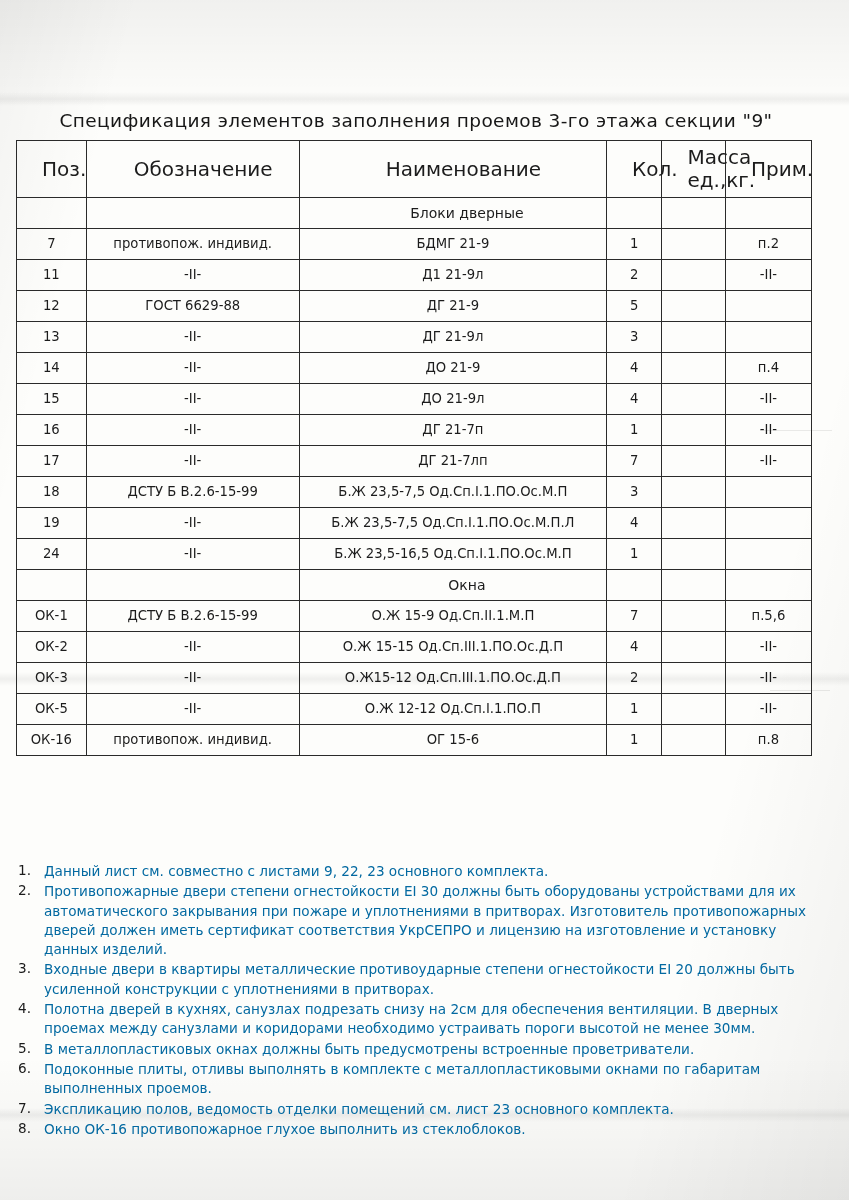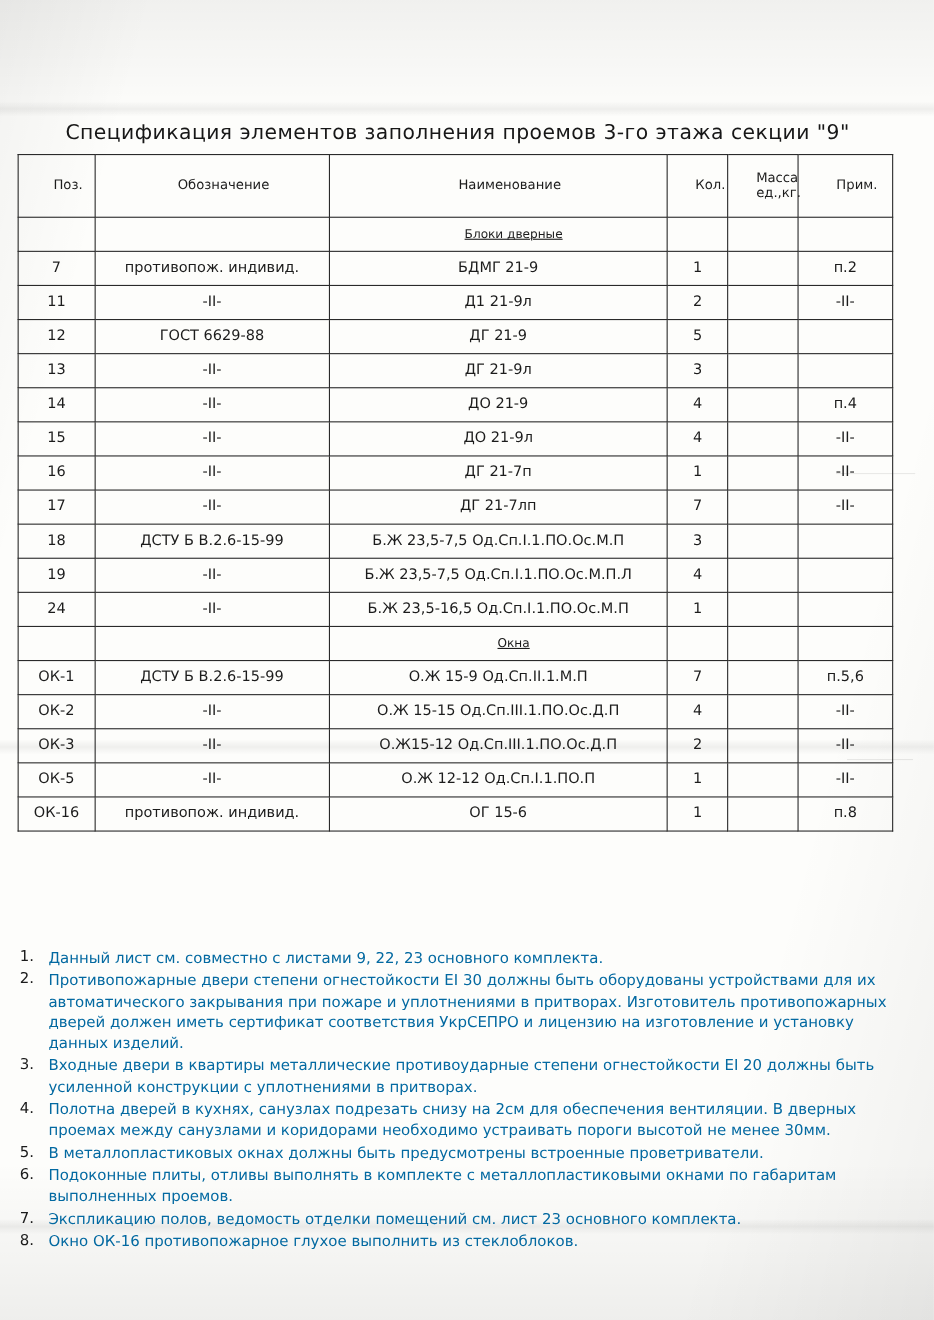--- a/index.html
+++ b/index.html
@@ -71,43 +71,42 @@
     font-weight: normal;
     font-size: 13.2px;
     color: #1c1c1c;
     padding: 0 4px;
     text-align: center;
     vertical-align: middle;
     height: 30px;
     line-height: 1.15;
   }
   table.spec thead th {
-    font-size: 12px;
+    font-size: 20px;
     height: 56px;
     padding-left: 25px;
   }
   .col-pos    { width: 68px; }
   .col-desig  { width: 208px; }
   .col-name   { width: 300px; }
   .col-qty    { width: 54px; }
   .col-mass   { width: 62px; }
   .col-note   { width: 84px; }
 
   .mass-head {
     font-size: 14.5px;
     line-height: 1.05;
   }
   .mass-head span { display: block; }
 
   td.section-head {
     height: 32px;
   }
   td.section-head span {
-    text-decoration: underline;
-    font-size: 11px;
+    font-size: 14px;
     margin-left: 28px;
   }
 
   td.name-cell { font-size: 13px; }
   td.pos-cell  { font-size: 13.5px; }
 
   
   .notes {
     position: absolute;
     left: 18px;

